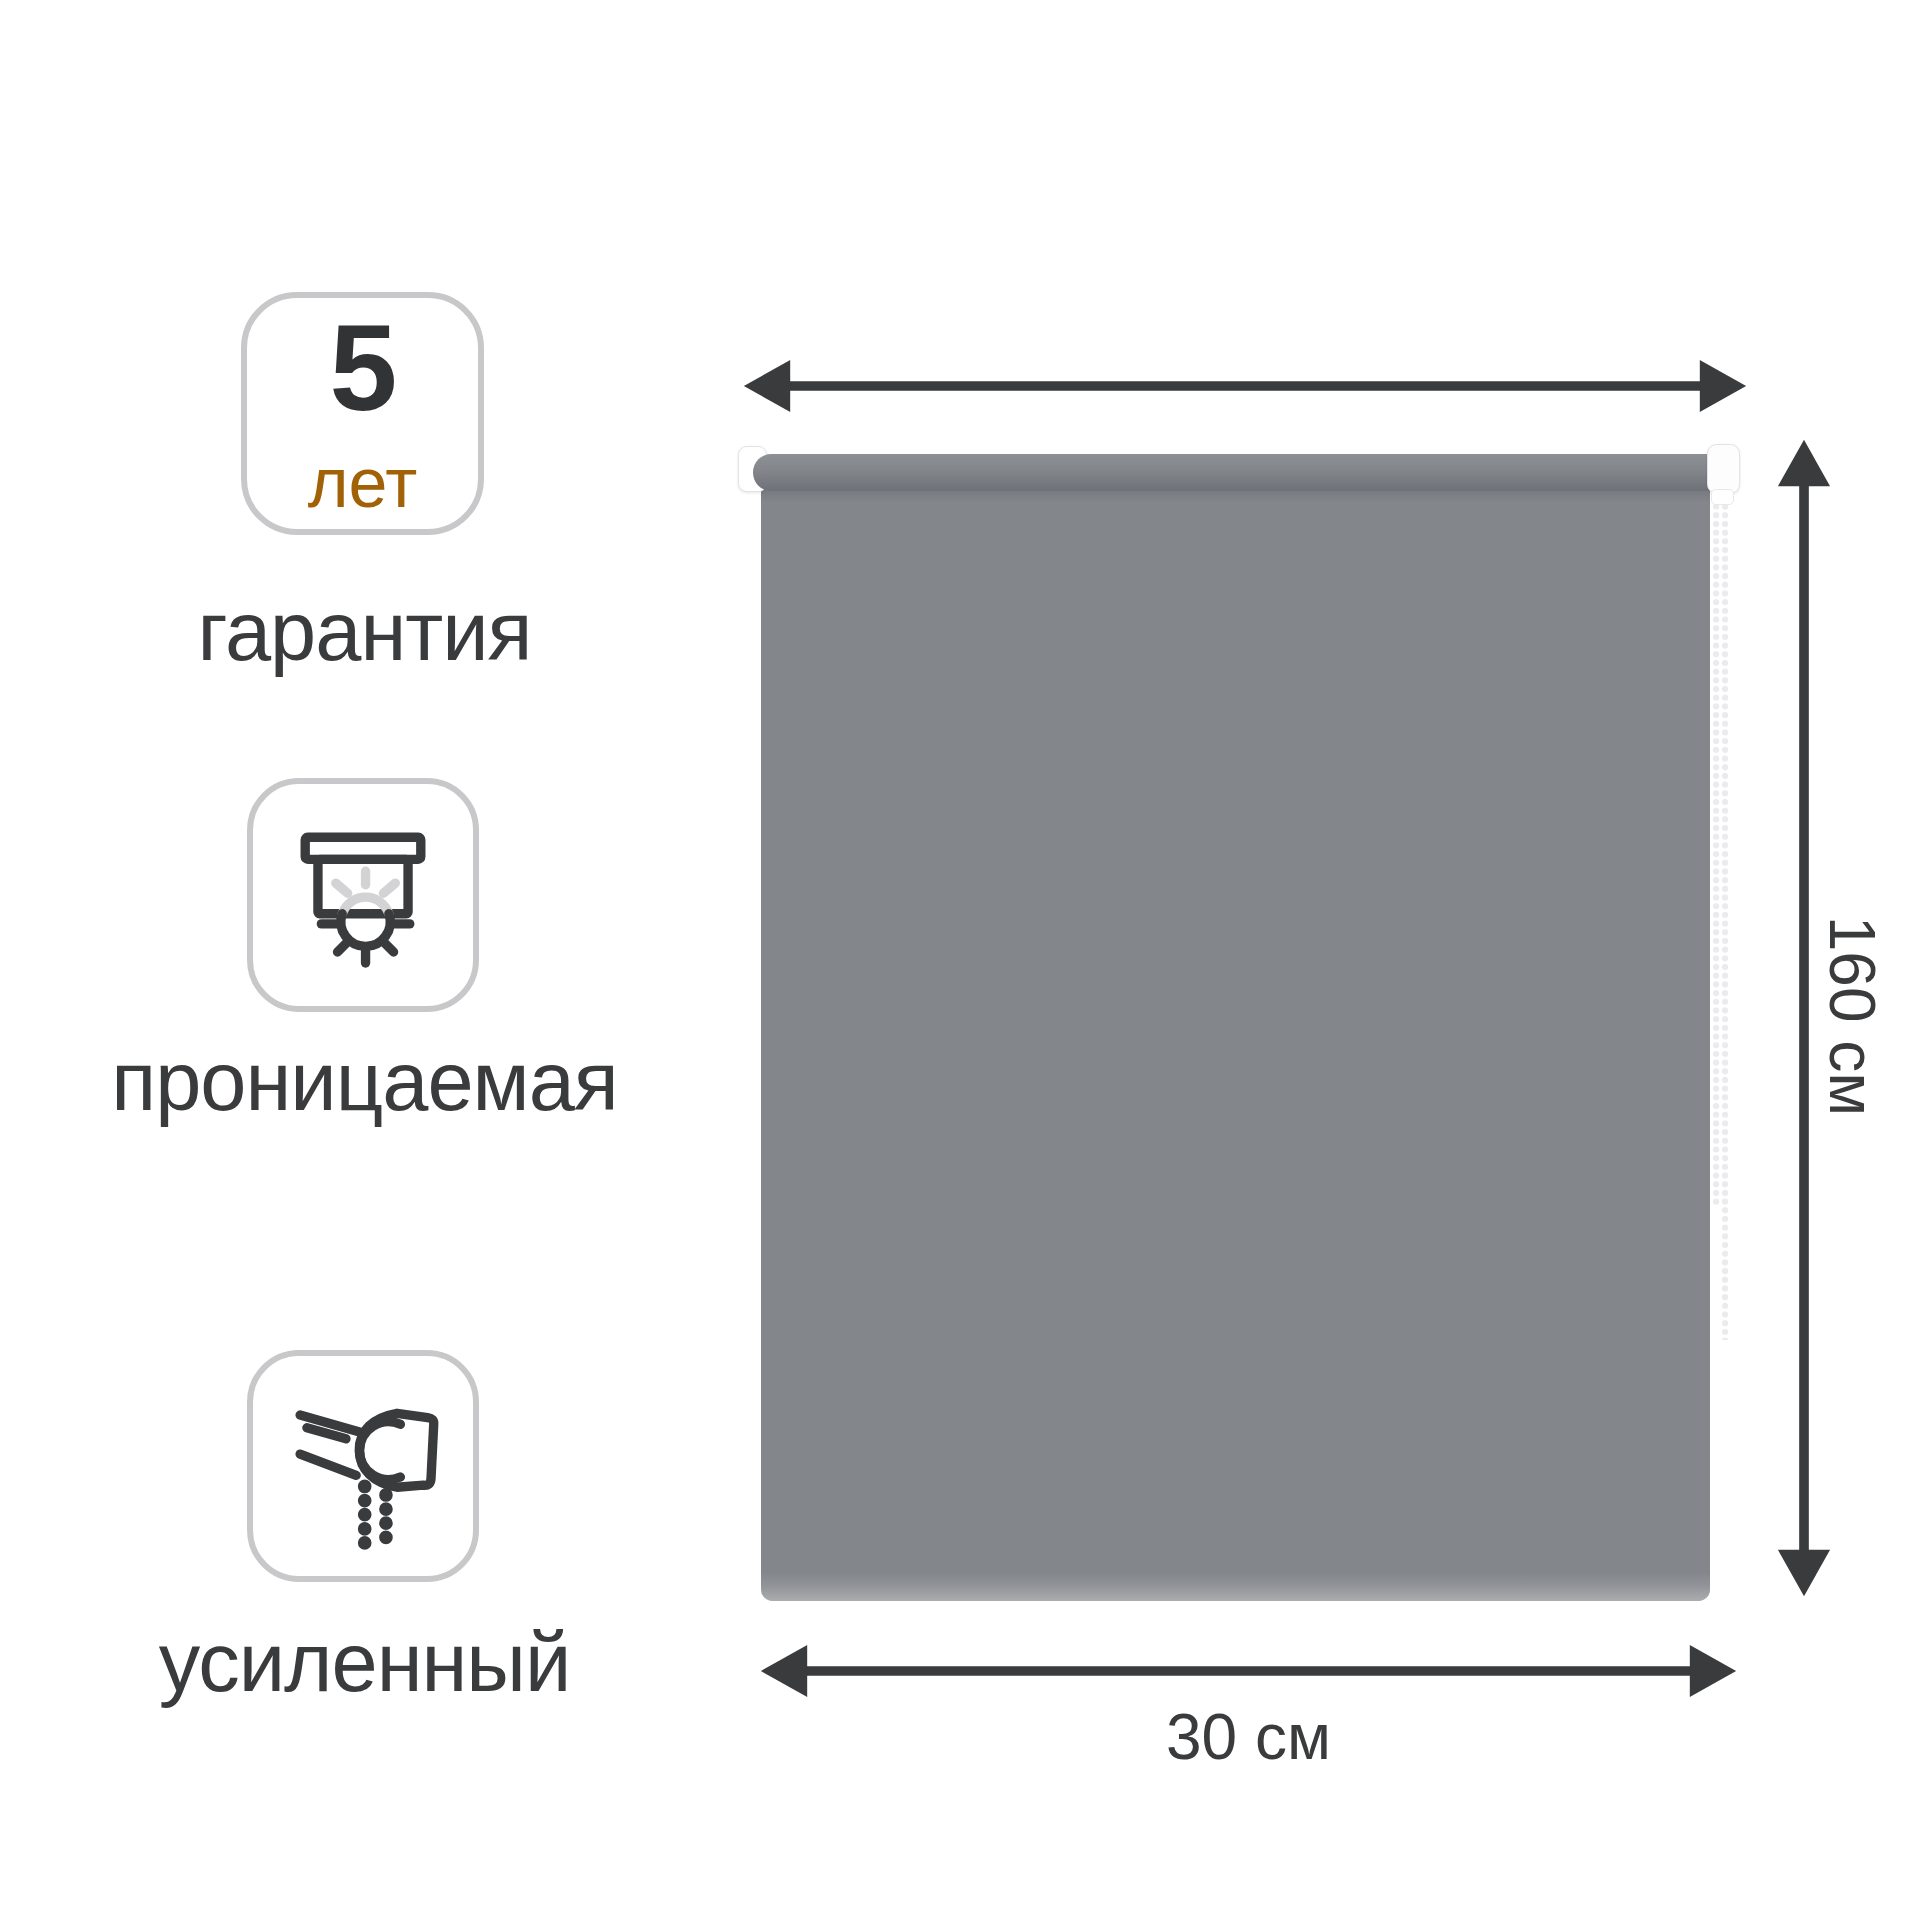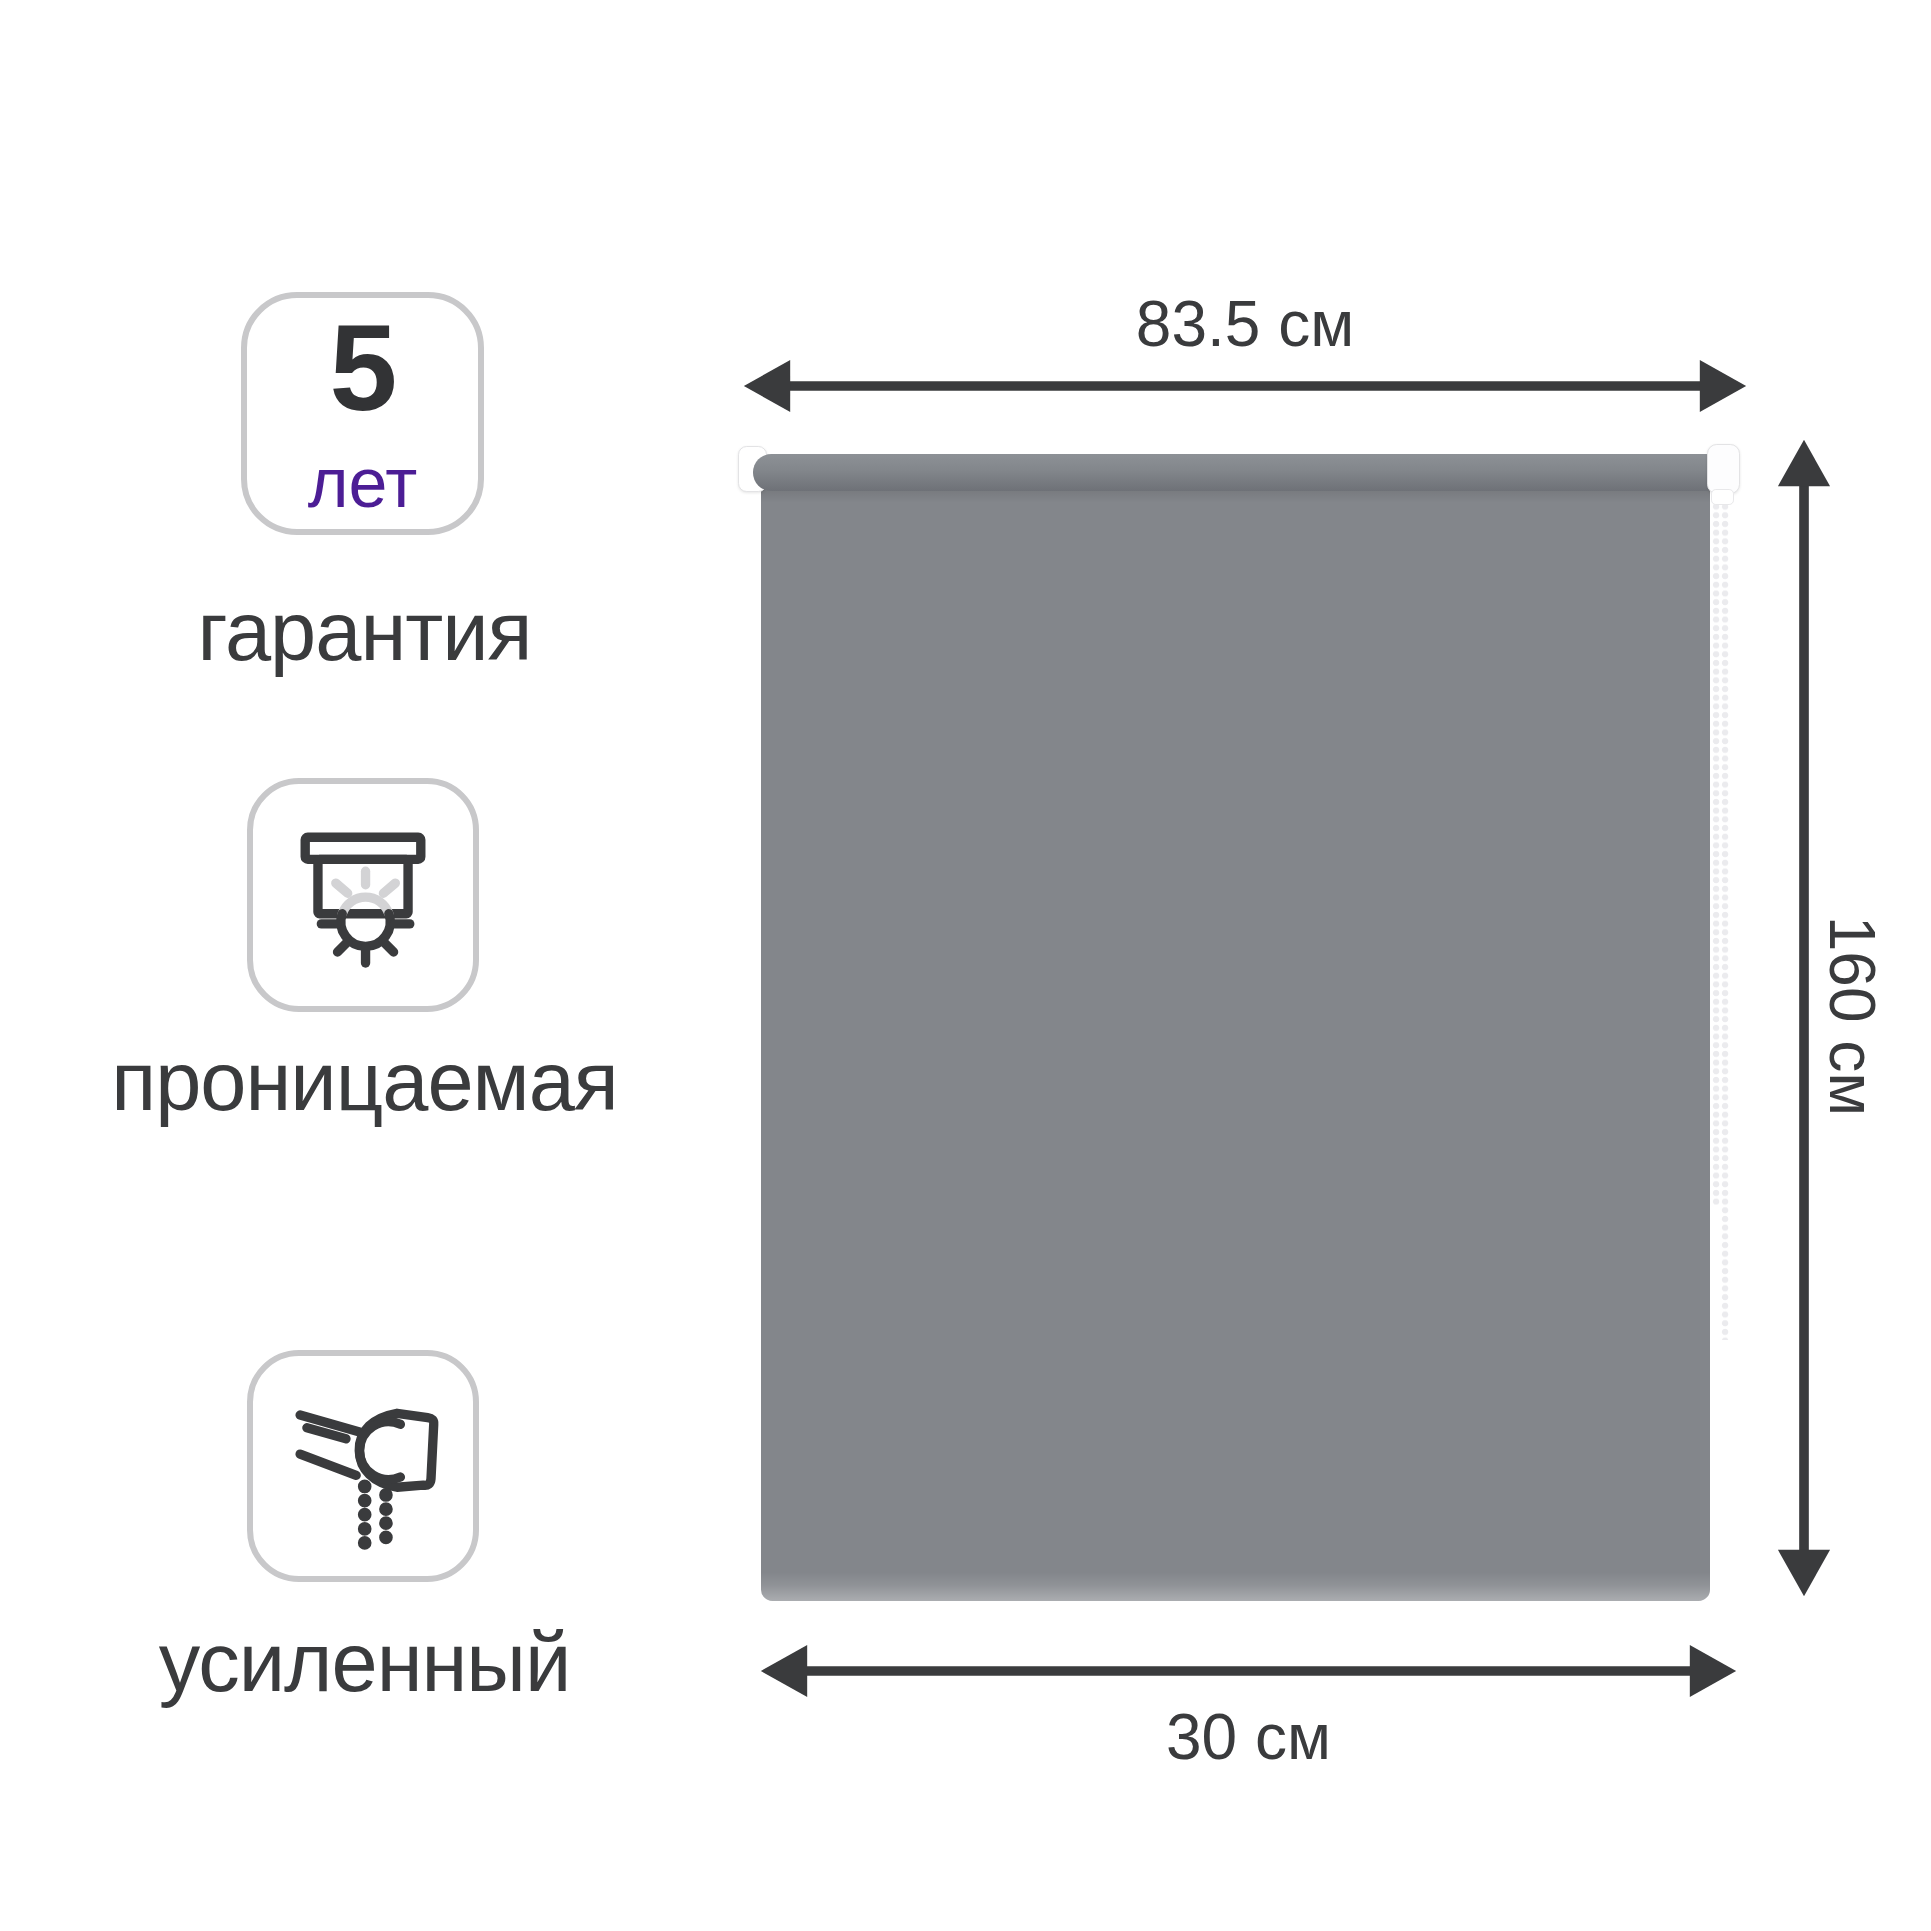--- a/index.html
+++ b/index.html
@@ -20,21 +20,21 @@
     font-family:"Liberation Sans","DejaVu Sans",sans-serif;color:var(--dimension);
   }
   
   .badge{
     position:absolute;box-sizing:border-box;background:#fff;
     border:6.8px solid var(--badge-border);border-radius:52px;
     display:flex;flex-direction:column;align-items:center;justify-content:center;
   }
   .badge-warranty{left:241px;top:292px;width:243px;height:243px;border-radius:56px;}
   .badge-big{font-size:122px;font-weight:700;line-height:1.0;color:#323335;letter-spacing:-1.9px;}
-  .badge-small{font-size:70px;font-weight:500;line-height:1.05;color:#4c1d95;margin-top:18px;}
+  .badge-small{font-size:70px;font-weight:500;line-height:1.05;color:#a16207;margin-top:18px;}
   .badge-light{left:247px;top:778px;width:232px;height:234px;}
   .badge-mech{left:247px;top:1350px;width:232px;height:232px;}
   .badge svg{display:block;}
   .feature-label{
     position:absolute;text-align:center;font-size:83px;font-weight:400;
     line-height:93px;color:var(--dimension);letter-spacing:-1px;white-space:nowrap;
   }
   .label-warranty{left:53px;top:585px;width:623px;}
   .label-light{left:14.5px;top:1035px;width:700px;}
   .label-mech{left:53px;top:1616px;width:623px;}
@@ -149,21 +149,20 @@
   </div>
 
   <div class="fabric"></div>
   <div class="bracket-left"></div>
   <div class="tube"></div>
   <div class="cap-right"></div>
   <div class="chain-holder"></div>
   <div class="chain-strand strand-a"></div>
   <div class="chain-strand strand-b"></div>
 
-  <div class="dim-label dim-label-top">83.5 см</div>
   <svg class="dim-arrow arrow-top" width="1010" height="66" viewBox="0 0 1046 68">
     <line x1="44" y1="34" x2="1002" y2="34"></line>
     <polygon points="4,34 52,7 52,61"></polygon>
     <polygon points="1042,34 994,7 994,61"></polygon>
   </svg>
 
   <svg class="dim-arrow arrow-right" width="66" height="1164" viewBox="0 0 68 1206">
     <line x1="34" y1="44" x2="34" y2="1162"></line>
     <polygon points="34,4 7,52 61,52"></polygon>
     <polygon points="34,1202 7,1154 61,1154"></polygon>

